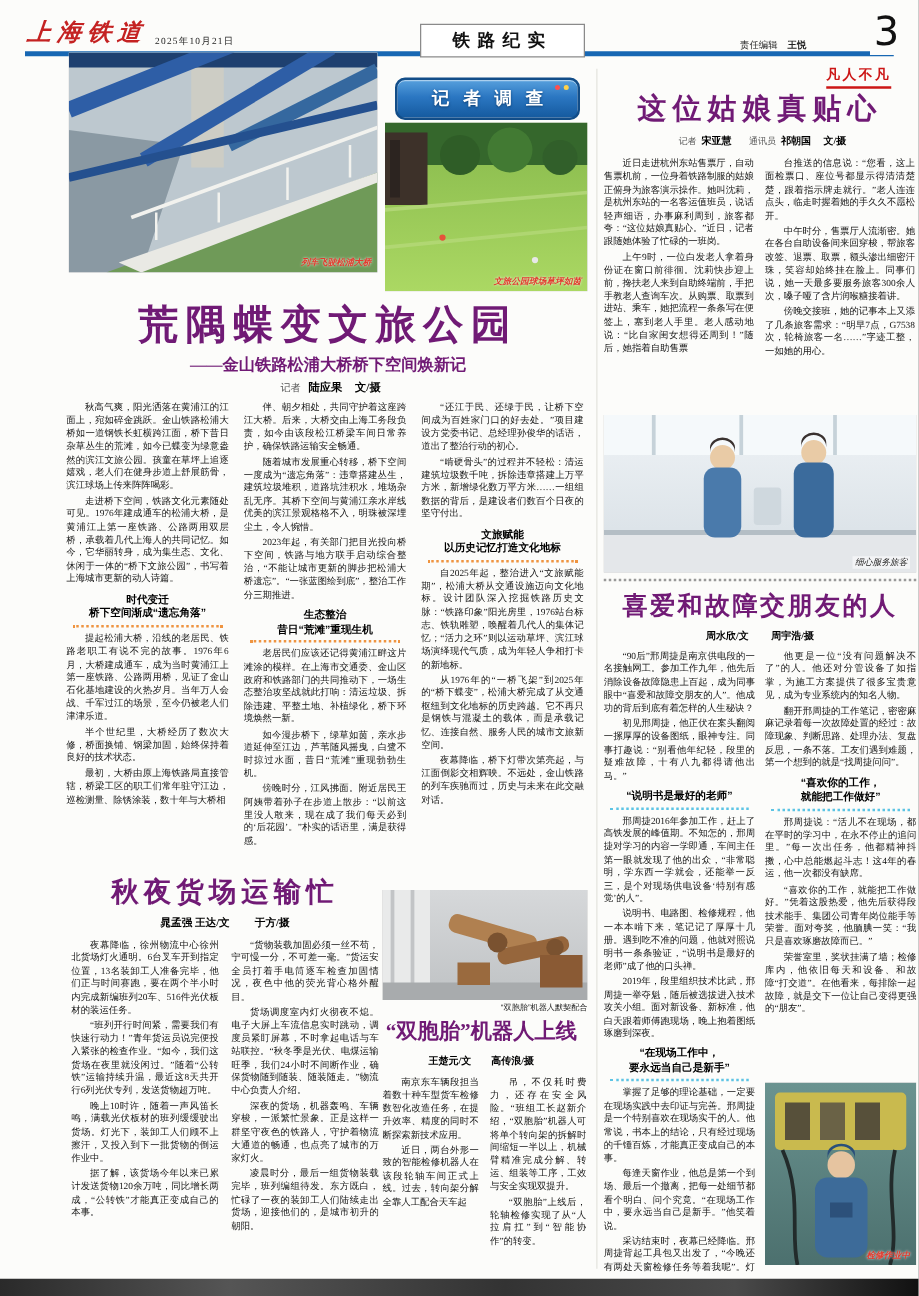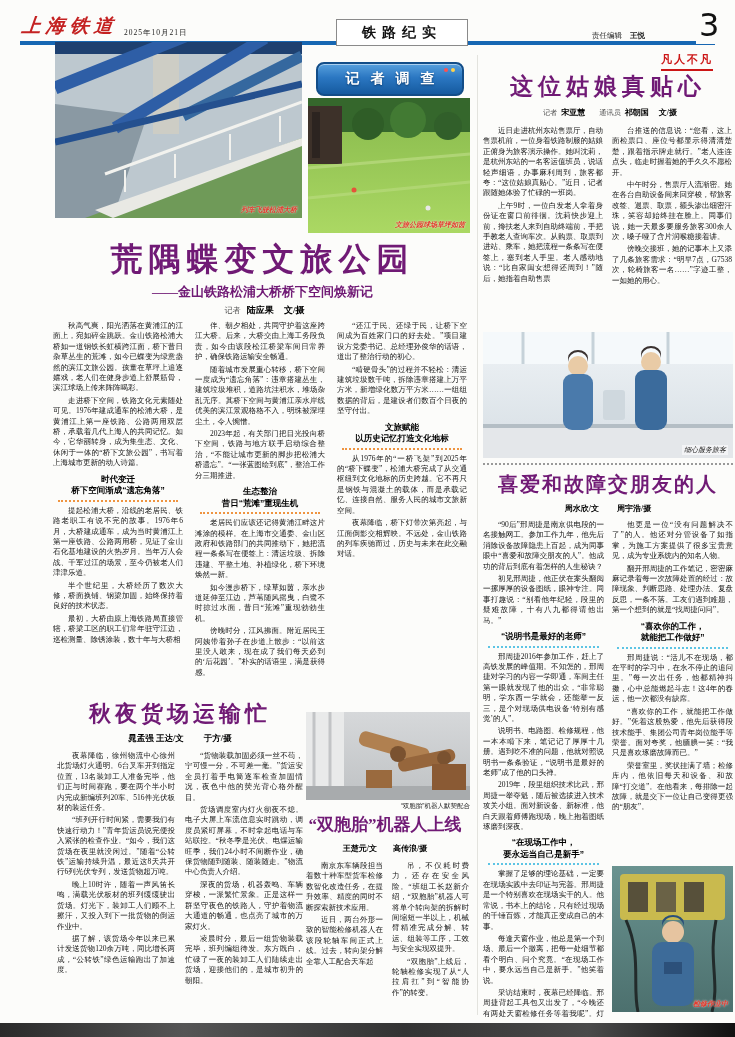--- a/index.html
+++ b/index.html
@@ -149,35 +149,36 @@
       <div class="paras">
           <p>伴、朝夕相处，共同守护着这座跨江大桥。后来，大桥交由上海工务段负责，如今由该段松江桥梁车间日常养护，确保铁路运输安全畅通。</p>
           <p>随着城市发展重心转移，桥下空间一度成为“遗忘角落”：违章搭建丛生，建筑垃圾堆积，道路坑洼积水，堆场杂乱无序。其桥下空间与黄浦江亲水岸线优美的滨江景观格格不入，明珠被深埋尘土，令人惋惜。</p>
           <p>2023年起，有关部门把目光投向桥下空间，铁路与地方联手启动综合整治，“不能让城市更新的脚步把松浦大桥遗忘”。“一张蓝图绘到底”，整治工作分三期推进。</p>
         </div>
       <div class="sub">
         <span>生态整治</span><br><span>昔日“荒滩”重现生机</span>
         <i class="dots"></i>
       </div>
       <div class="paras">
-          <p>老居民们应该还记得黄浦江畔这片滩涂的模样。在上海市交通委、金山区政府和铁路部门的共同推动下，她把流程一条条写在便签上：清运垃圾、拆除违建、平整土地、补植绿化，桥下环境焕然一新。</p>
+          <p>老居民们应该还记得黄浦江畔这片滩涂的模样。在上海市交通委、金山区政府和铁路部门的共同推动下，一场生态整治攻坚战就此打响：清运垃圾、拆除违建、平整土地、补植绿化，桥下环境焕然一新。</p>
           <p>如今漫步桥下，绿草如茵，亲水步道延伸至江边，芦苇随风摇曳，白鹭不时掠过水面，昔日“荒滩”重现勃勃生机。</p>
           <p>傍晚时分，江风拂面。附近居民王阿姨带着孙子在步道上散步：“以前这里没人敢来，现在成了我们每天必到的‘后花园’。”朴实的话语里，满是获得感。</p>
         </div>
     </div>
     <div class="col" style="width:130px;">
       <div class="paras">
           <p>“还江于民、还绿于民，让桥下空间成为百姓家门口的好去处。”项目建设方党委书记、总经理孙俊华的话语，道出了整治行动的初心。</p>
           <p>“啃硬骨头”的过程并不轻松：清运建筑垃圾数千吨，拆除违章搭建上万平方米，新增绿化数万平方米……一组组数据的背后，是建设者们数百个日夜的坚守付出。</p>
         </div>
       <div class="sub">
         <span>文旅赋能</span><br><span>以历史记忆打造文化地标</span>
         <i class="dots"></i>
       </div>
       <div class="paras">
+          <p>自2025年起，整治进入“文旅赋能期”，松浦大桥从交通设施迈向文化地标。设计团队深入挖掘铁路历史文脉：“铁路印象”阳光房里，1976站台标志、铁轨雕塑，唤醒着几代人的集体记忆；“活力之环”则以运动草坪、滨江球场演绎现代气质，成为年轻人争相打卡的新地标。</p>
           <p>从1976年的“一桥飞架”到2025年的“桥下蝶变”，松浦大桥完成了从交通枢纽到文化地标的历史跨越。它不再只是钢铁与混凝土的载体，而是承载记忆、连接自然、服务人民的城市文旅新空间。</p>
           <p>夜幕降临，桥下灯带次第亮起，与江面倒影交相辉映。不远处，金山铁路的列车疾驰而过，历史与未来在此交融对话。</p>
         </div>
     </div>
   </div>
 
   <div class="abs headline" style="left:483px;top:71px;width:250px;font-size:23px;letter-spacing:5px;">这位姑娘真贴心</div>
   <div class="abs byline" style="left:483px;top:107px;width:250px;font-size:8px;">
     <span class="lbl">记者</span><b>宋亚慧</b>
     <span class="lbl">通讯员</span><b>祁朝国</b>
@@ -295,21 +296,21 @@
   <div class="abs headline" style="left:57px;top:699px;width:246px;font-size:22px;letter-spacing:4px;">秋夜货场运输忙</div>
   <div class="abs byline" style="left:57px;top:733px;width:246px;font-size:8.5px;">
     <b>晁孟强 王达/文</b><b style="margin-left:16px;">于方/摄</b>
   </div>
   <div class="abs cols" style="left:57px;top:751px;width:246px;height:264px;gap:10px;">
     <div class="col" style="width:118px;">
       <div class="paras">
           <p>夜幕降临，徐州物流中心徐州北货场灯火通明。6台叉车开到指定位置，13名装卸工人准备完毕，他们正与时间赛跑，要在两个半小时内完成新编班列20车、516件光伏板材的装运任务。</p>
           <p>“班列开行时间紧，需要我们有快速行动力！”青年货运员说完便投入紧张的检查作业。“如今，我们这货场在夜里就没闲过。”随着“公转铁”运输持续升温，最近这8天共开行6列光伏专列，发送货物超万吨。</p>
           <p>晚上10时许，随着一声风笛长鸣，满载光伏板材的班列缓缓驶出货场。灯光下，装卸工人们顾不上擦汗，又投入到下一批货物的倒运作业中。</p>
-          <p>据了解，该货场今年以来已累计发送货物120余万吨，同比增长两成，“公转铁”绿色运输跑出了加速度。</p>
+          <p>据了解，该货场今年以来已累计发送货物120余万吨，同比增长两成，“公转铁”才能真正变成自己的本事。</p>
         </div>
     </div>
     <div class="col" style="width:118px;">
       <div class="paras">
           <p>“货物装载加固必须一丝不苟，宁可慢一分，不可差一毫。”货运安全员打着手电筒逐车检查加固情况，夜色中他的荧光背心格外醒目。</p>
           <p>货场调度室内灯火彻夜不熄。电子大屏上车流信息实时跳动，调度员紧盯屏幕，不时拿起电话与车站联控。“秋冬季是光伏、电煤运输旺季，我们24小时不间断作业，确保货物随到随装、随装随走。”物流中心负责人介绍。</p>
           <p>深夜的货场，机器轰鸣、车辆穿梭，一派繁忙景象。正是这样一群坚守夜色的铁路人，守护着物流大通道的畅通，也点亮了城市的万家灯火。</p>
           <p>凌晨时分，最后一组货物装载完毕，班列编组待发。东方既白，忙碌了一夜的装卸工人们陆续走出货场，迎接他们的，是城市初升的朝阳。</p>
         </div>
     </div>

